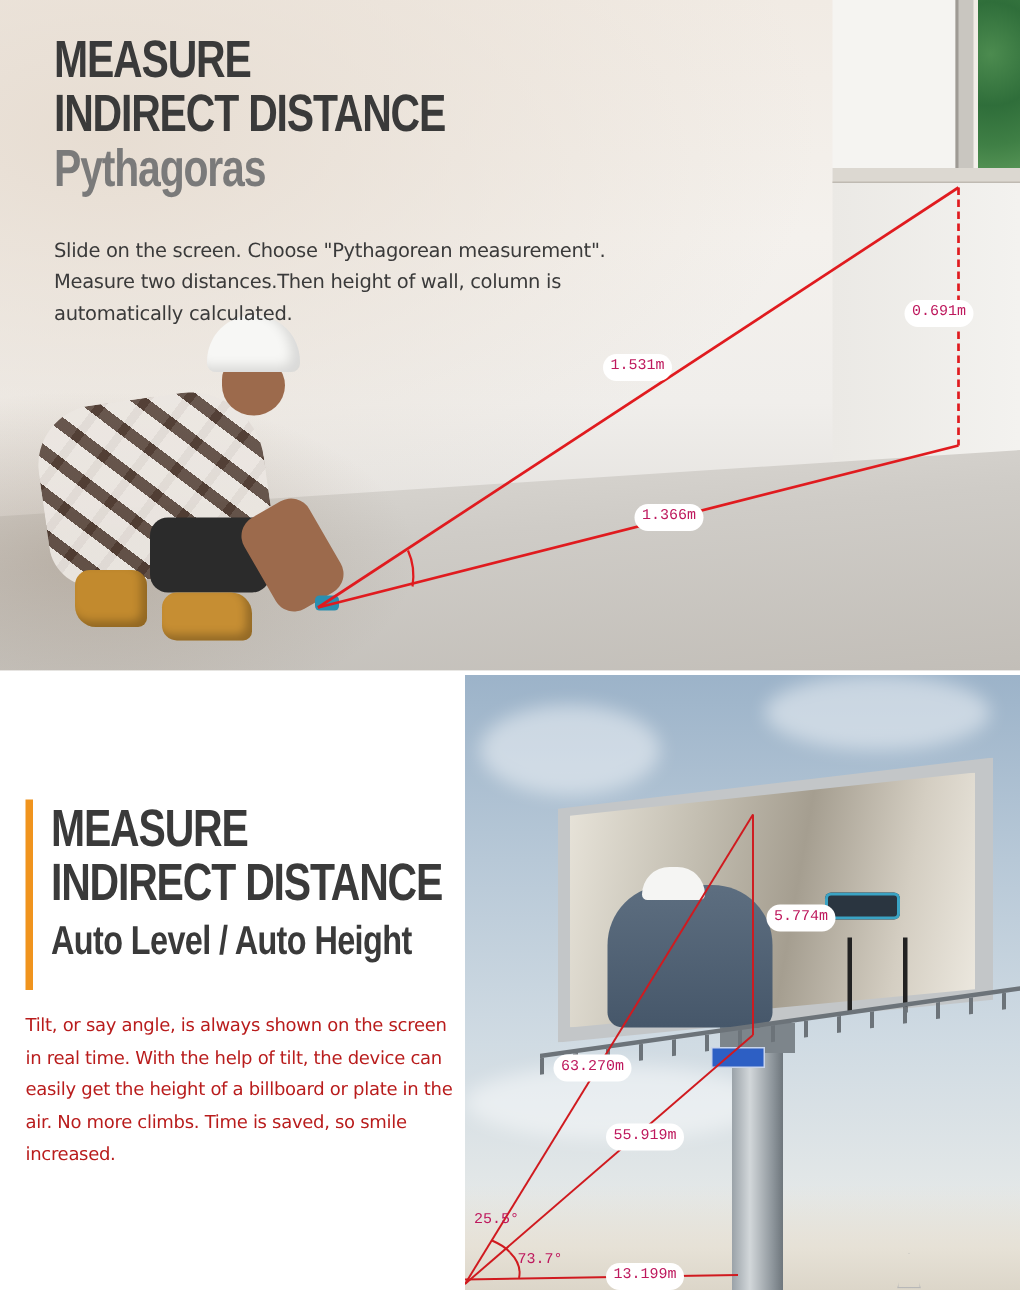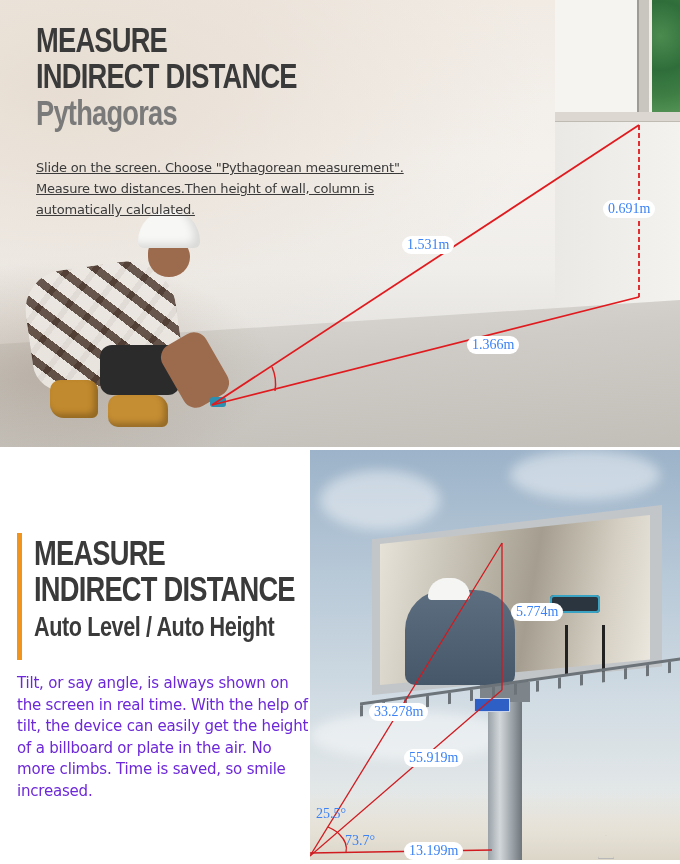--- a/index.html
+++ b/index.html
@@ -34,31 +34,31 @@
   .boot1 { position: absolute; left: 30px; top: 175px; width: 48px; height: 38px; background: #c28a2e; border-radius: 10px 10px 6px 14px; box-shadow: inset -4px -4px 6px rgba(0,0,0,0.25); }
   .boot2 { position: absolute; left: 88px; top: 190px; width: 60px; height: 32px; background: #c68e33; border-radius: 10px 14px 6px 10px; box-shadow: inset -4px -4px 6px rgba(0,0,0,0.25); }
   .arm { position: absolute; left: 150px; top: 130px; width: 50px; height: 70px; background: #9c6a4c; border-radius: 14px; transform: rotate(-30deg); }
   .device { position: absolute; left: 190px; top: 192px; width: 16px; height: 10px; background: #2a8fb0; border-radius: 3px; }
 
   .top-svg { position: absolute; left: 0; top: 0; }
 
   .top-title { position: absolute; left: 36px; top: 22px; }
   .heading-line { font-family: "Liberation Sans", sans-serif; font-weight: bold; color: #3a3a3a; font-size: 35px; line-height: 36px; letter-spacing: -1px; transform: scaleX(0.78); transform-origin: left; white-space: nowrap; }
   .heading-sub { font-family: "Liberation Sans", sans-serif; font-weight: bold; color: #7a7a7a; font-size: 35px; line-height: 38px; letter-spacing: -1px; transform: scaleX(0.78); transform-origin: left; white-space: nowrap; }
-  .top-desc { position: absolute; left: 36px; top: 157px; width: 400px; font-size: 13px; line-height: 21px; color: #3a3a3a; font-family: "DejaVu Sans", sans-serif; letter-spacing: -0.2px; text-decoration: underline; }
+  .top-desc { position: absolute; left: 36px; top: 157px; width: 400px; font-size: 13px; line-height: 21px; color: #3a3a3a; font-family: "DejaVu Sans", sans-serif; letter-spacing: -0.2px; }
 
-  .label { position: absolute; background: #fff; color: #3b82f6; font-family: Liberation Serif, serif; font-size: 14px; line-height: 16px; padding: 1px 5px; border-radius: 9px; white-space: nowrap; }
+  .label { position: absolute; background: #fff; color: #be185d; font-family: Liberation Mono, monospace; font-size: 10px; line-height: 16px; padding: 1px 5px; border-radius: 9px; white-space: nowrap; }
 
   
   .bottom-left { position: absolute; left: 0; top: 448px; width: 310px; height: 416px; background: #fff; }
   .accent-bar { position: absolute; left: 17px; top: 533px; width: 5px; height: 127px; background: #f0941e; }
   .bot-title { position: absolute; left: 34px; top: 535px; }
   .bot-h { font-family: "Liberation Sans", sans-serif; font-weight: bold; color: #3a3a3a; font-size: 35px; line-height: 36px; letter-spacing: -1px; transform: scaleX(0.78); transform-origin: left; white-space: nowrap; }
   .bot-sub { font-family: "Liberation Sans", sans-serif; font-weight: bold; color: #3a3a3a; font-size: 27px; line-height: 36px; letter-spacing: -0.5px; transform: scaleX(0.8); transform-origin: left; white-space: nowrap; margin-top: 2px; }
-  .bot-desc { position: absolute; left: 17px; top: 673px; width: 292px; font-size: 15px; line-height: 21.5px; color: #6d28d9; font-family: "DejaVu Sans", sans-serif; letter-spacing: -0.2px; }
+  .bot-desc { position: absolute; left: 17px; top: 673px; width: 292px; font-size: 12px; line-height: 21.5px; color: #b91c1c; font-family: "DejaVu Sans", sans-serif; letter-spacing: -0.2px; }
 
   .bottom-right { position: absolute; left: 310px; top: 450px; width: 370px; height: 410px; overflow: hidden;
     background: linear-gradient(180deg, #9cb3c9 0%, #b7c8d7 30%, #d0dbe3 60%, #e4e8e8 85%, #eae9e4 100%); }
   .cloud { position: absolute; border-radius: 50%; background: rgba(255,255,255,0.45); filter: blur(6px); }
   .ground { position: absolute; left: 0; bottom: 0; width: 370px; height: 70px; background: linear-gradient(180deg, rgba(235,230,220,0) 0%, #e6e1d6 60%, #dcd6c9 100%); }
   .pole { position: absolute; left: 178px; top: 245px; width: 34px; height: 170px; background: linear-gradient(90deg, #9aa2a8 0%, #d2d7da 35%, #8d959b 80%, #6e767c 100%); }
   .pole-cap { position: absolute; left: 170px; top: 232px; width: 50px; height: 20px; background: #7d858b; }
   .blue-sign { position: absolute; left: 164px; top: 248px; width: 36px; height: 14px; background: #2d5fc4; border: 1px solid #c9d4ea; }
   .billboard-frame { position: absolute; left: 62px; top: 55px; width: 290px; height: 190px; background: #c3c6c8;
     clip-path: polygon(0 18%, 100% 0, 100% 85%, 0 100%); }
@@ -106,21 +106,21 @@
   </svg>
 
   <div class="top-title">
     <div class="heading-line">MEASURE</div>
     <div class="heading-line">INDIRECT DISTANCE</div>
     <div class="heading-sub">Pythagoras</div>
   </div>
   <p class="top-desc">Slide on the screen. Choose "Pythagorean measurement". Measure two distances.Then height of wall, column is automatically calculated.</p>
 
   <span class="label" style="left:402px; top:236px;">1.531m</span>
-  <span class="label" style="left:423px; top:336px;margin-left:44px;">1.366m</span>
+  <span class="label" style="left:423px; top:336px;">1.366m</span>
   <span class="label" style="left:603px; top:200px;">0.691m</span>
 </section>
 
 <section class="bottom-left"></section>
 <div class="accent-bar"></div>
 <div class="bot-title">
   <div class="bot-h">MEASURE</div>
   <div class="bot-h">INDIRECT DISTANCE</div>
   <div class="bot-sub">Auto Level / Auto Height</div>
 </div>
@@ -147,17 +147,17 @@
 <svg class="bot-svg" width="370" height="410">
   <line x1="0" y1="406" x2="192" y2="93" stroke="#d01a1f" stroke-width="1.3"></line>
   <line x1="0" y1="406" x2="192" y2="240" stroke="#d01a1f" stroke-width="1.3"></line>
   <line x1="192" y1="93" x2="192" y2="240" stroke="#d01a1f" stroke-width="1.3"></line>
   <line x1="0" y1="403" x2="182" y2="400" stroke="#d01a1f" stroke-width="1.3"></line>
   <path d="M 18 377 Q 27 381 30 385" fill="none" stroke="#d01a1f" stroke-width="1.3"></path>
   <path d="M 30 385 Q 38 393 36 402" fill="none" stroke="#d01a1f" stroke-width="1.3"></path>
 </svg>
 
 <span class="label" style="left:511px; top:603px;">5.774m</span>
-<span class="label" style="left:369px; top:703px;">33.278m</span>
+<span class="label" style="left:369px; top:703px;">63.270m</span>
 <span class="label" style="left:404px; top:749px;">55.919m</span>
 <span class="label" style="left:404px; top:842px;">13.199m</span>
 <span class="label" style="left:316px; top:806px; background:transparent; padding:0;">25.5°</span>
 <span class="label" style="left:345px; top:833px; background:transparent; padding:0;">73.7°</span>
 
 </body></html>

